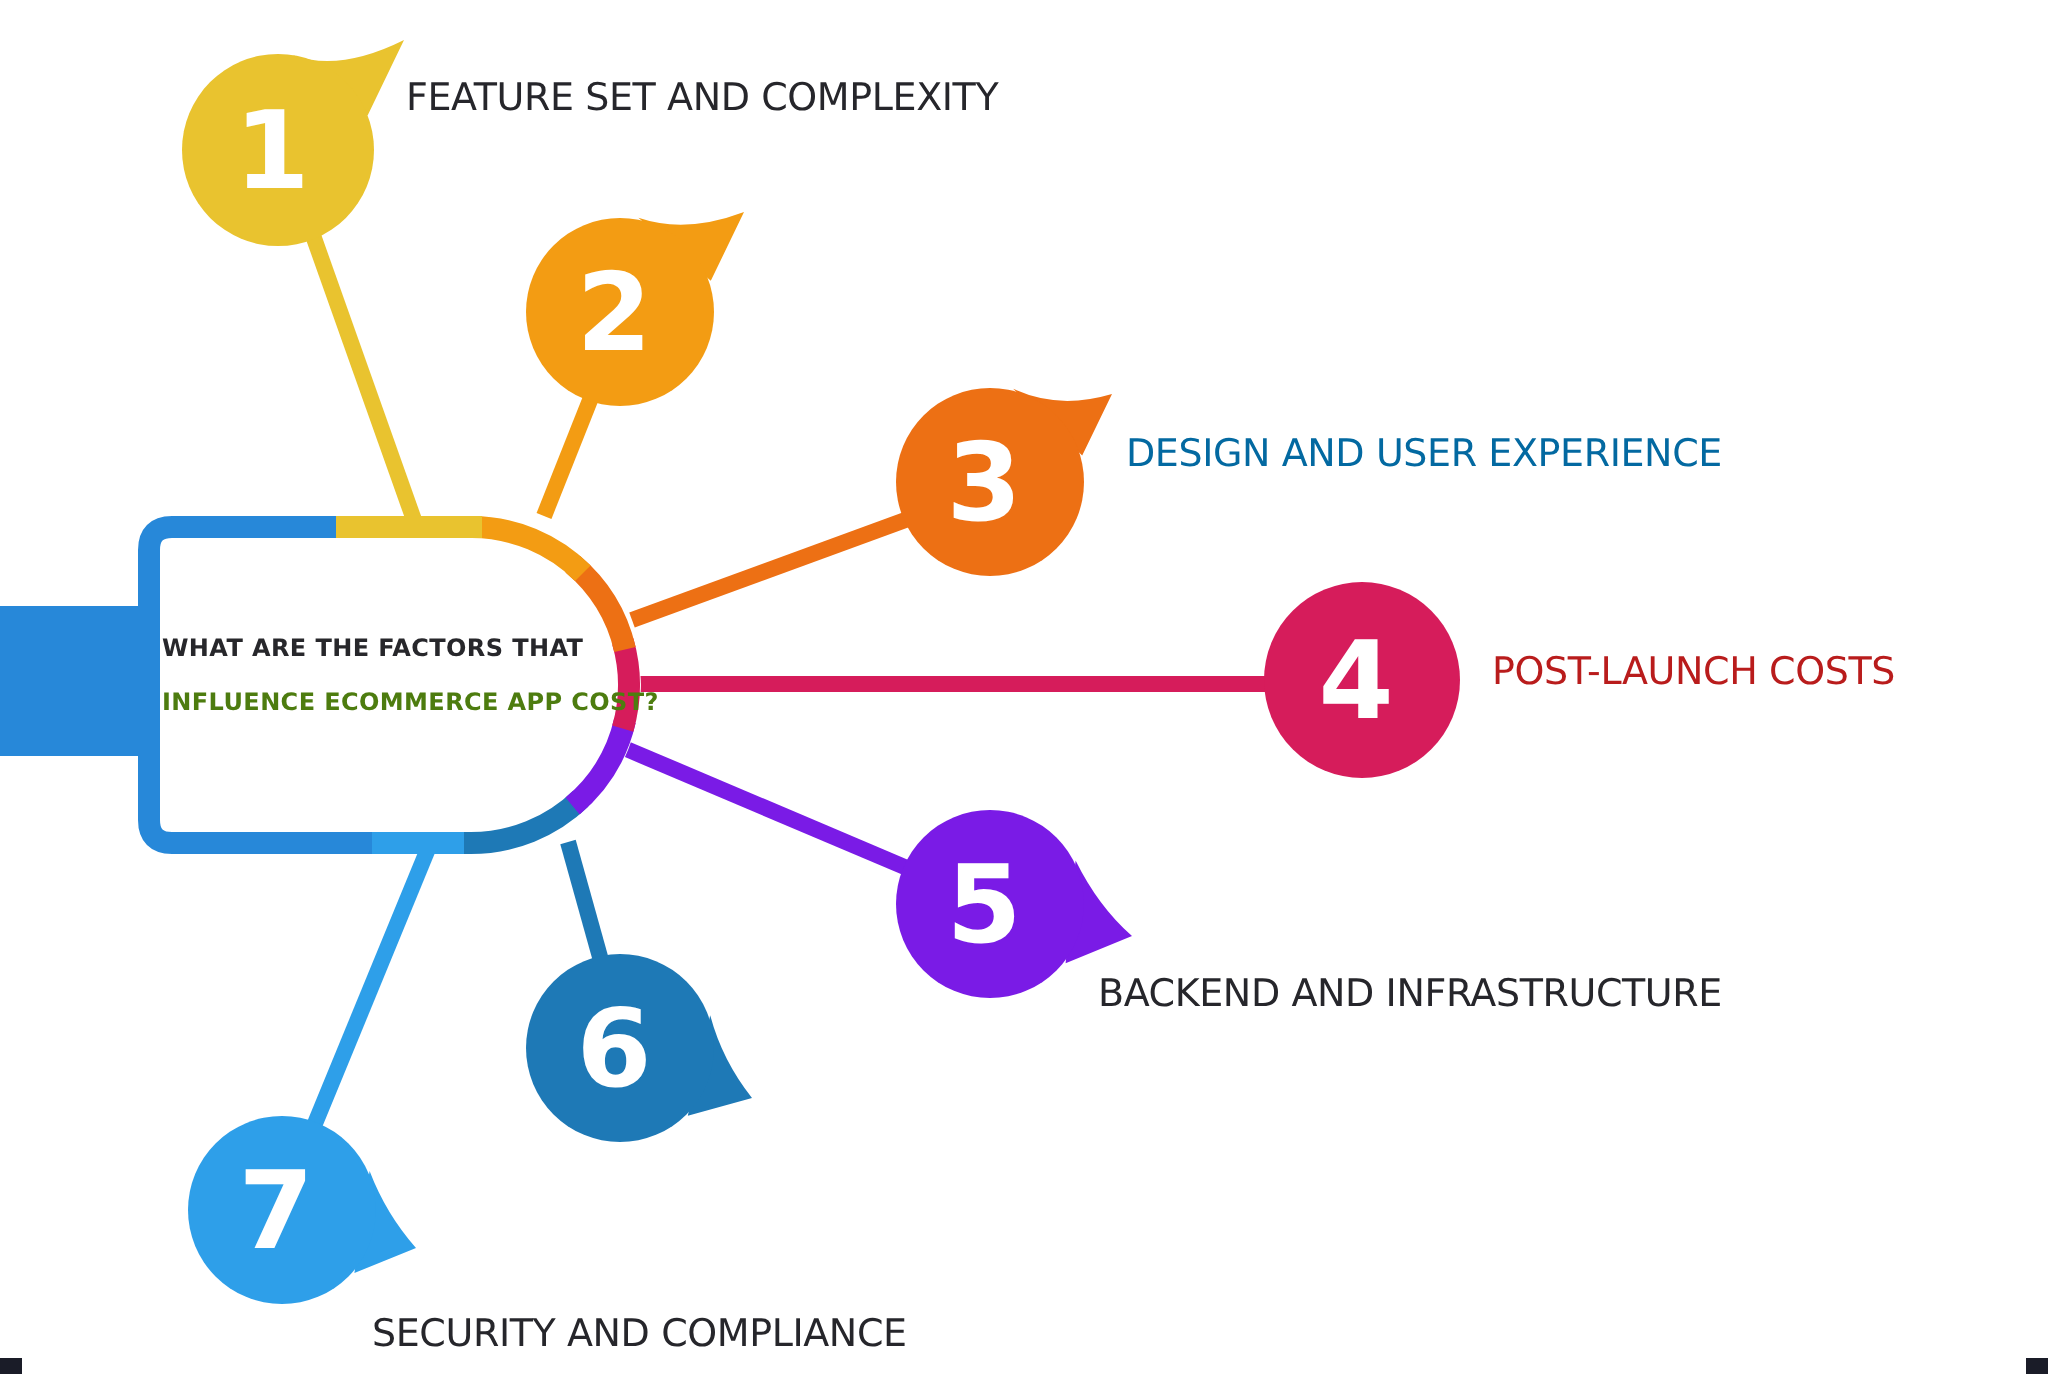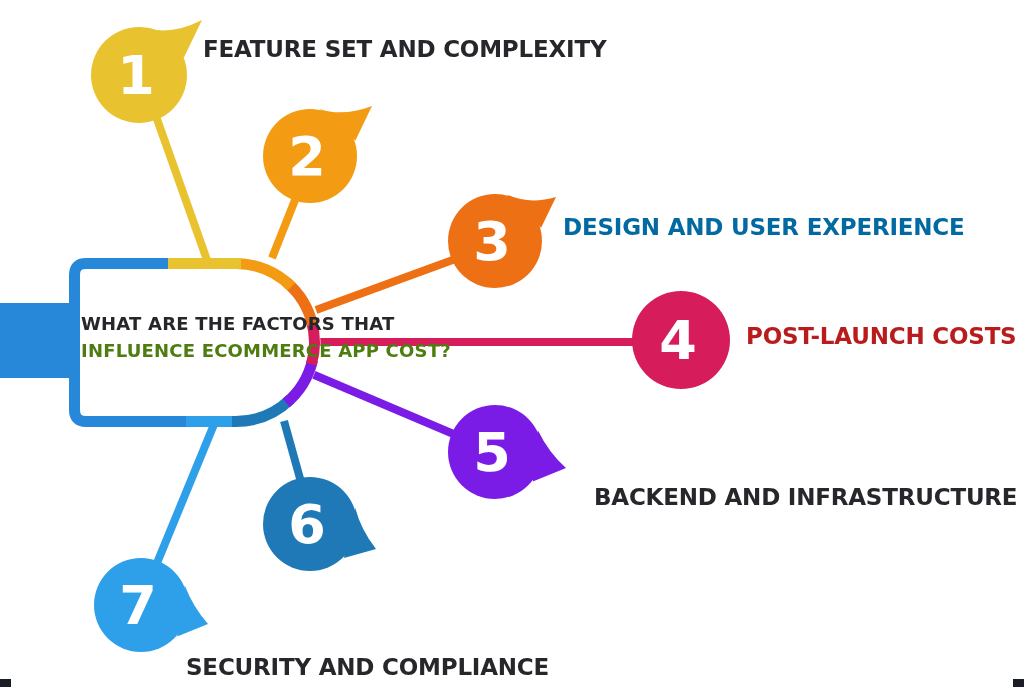--- a/index.html
+++ b/index.html
@@ -4,26 +4,26 @@
 <style>
   html,body{margin:0;padding:0;background:#ffffff;}
   #canvas{
     position:relative;width:1024px;height:687px;overflow:hidden;
     background:#ffffff;
     font-family:"DejaVu Sans","Liberation Sans",sans-serif;
   }
   #diagram-svg{position:absolute;left:0;top:0;}
   .factor-label{
     position:absolute;
-    font-size:23px;font-weight:bold;letter-spacing:-0.2px;
+    font-size:19px;font-weight:normal;letter-spacing:-0.2px;
     white-space:nowrap;line-height:24px;
   }
   .center-title-line{
     position:absolute;left:81px;width:245px;
-    font-size:18px;font-weight:bold;letter-spacing:0.2px;
+    font-size:12px;font-weight:bold;letter-spacing:0.2px;
     white-space:nowrap;line-height:16px;
   }
   .bubble-number{
     font-family:"DejaVu Sans","Liberation Sans",sans-serif;
     font-weight:bold;font-size:54px;
   }
 </style>
 </head>
 <body>
 
@@ -80,16 +80,16 @@
     <rect x="0" y="679" width="11" height="8" fill="#1A1C28"></rect>
     <rect x="1013" y="679" width="11" height="8" fill="#1A1C28"></rect>
   </svg>
 
   <div class="center-title-line" style="top: 316px; color: rgb(39, 39, 43);">WHAT ARE THE FACTORS THAT</div>
   <div class="center-title-line" style="top: 343px; color: #4d7c0f;">INFLUENCE ECOMMERCE APP COST?</div>
 
   <div class="factor-label" style="left: 203px; top: 37px; color: rgb(38, 38, 43);">FEATURE SET AND COMPLEXITY</div>
   <div class="factor-label" style="left: 563px; top: 215px; color: #0369a1;">DESIGN AND USER EXPERIENCE</div>
   <div class="factor-label" style="left: 746px; top: 324px; color: #b91c1c;">POST-LAUNCH COSTS</div>
-  <div class="factor-label" style="left: 549px; top: 485px; color: rgb(38, 38, 43); margin-left: 45px;">BACKEND AND INFRASTRUCTURE</div>
+  <div class="factor-label" style="left: 549px; top: 485px; color: rgb(38, 38, 43);">BACKEND AND INFRASTRUCTURE</div>
   <div class="factor-label" style="left: 186px; top: 643px; color: rgb(38, 38, 43); margin-top: 12px;">SECURITY AND COMPLIANCE</div>
 
 </div>
 
 </body></html>

